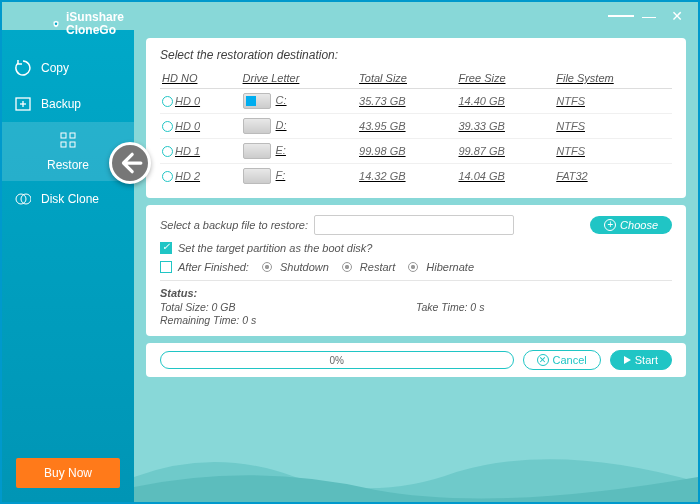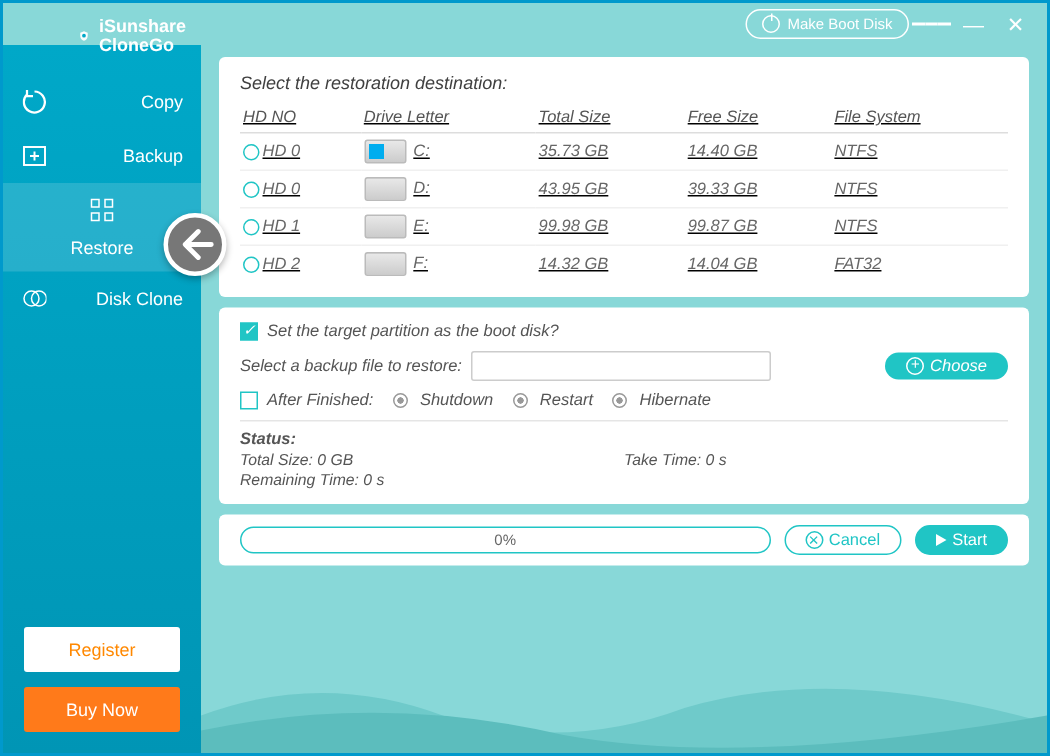--- a/index.html
+++ b/index.html
@@ -10,21 +10,21 @@
 .bootdisk-btn .circ { width: 12px; height: 12px; border: 1px solid #fff; border-radius: 50%; position: relative; }
 .bootdisk-btn .circ::after { content: ""; position: absolute; width: 1px; height: 5px; background: #fff; top: -2px; left: 5px; }
 .win-btn { width: 26px; height: 22px; color: #fff; display: flex; align-items: center; justify-content: center; cursor: pointer; font-size: 14px; }
 .win-btn.menu div{ width:13px; height:1.2px; background:#fff; margin:1.5px 0;}
 .body { flex: 1; display: flex; position: relative; }
 .sidebar { width: 132px; background: linear-gradient(#00a8c8, #0095b5); display: flex; flex-direction: column; color: #fff; position: relative; }
 .logo { display: flex; align-items: center; gap: 7px; padding: 4px 10px 12px 10px; margin-top:-24px; position:relative; z-index:3;margin-left:41px;}
 .logo-shield { width: 24px; height: 28px; }
 .logo-text { font-size: 12px; font-weight: bold; line-height: 13px; }
 .nav { display: flex; flex-direction: column; }
-.nav-item { display: flex; align-items: center; gap: 9px; padding: 9px 12px; font-size: 12px; cursor: pointer; justify-content: space-between; }
+.nav-item { display: flex; align-items: center; gap: 9px; padding: 9px 12px; font-size: 12px; cursor: pointer; }
 .nav-item.active { background: rgba(255,255,255,0.15); flex-direction: column; }
 .nav-icon { width: 18px; height: 18px; display:flex; align-items:center; justify-content:center;}
 .spacer { flex: 1; }
 .side-btn { margin: 5px 14px; padding: 8px; text-align: center; font-size: 12px; border-radius: 2px; cursor: pointer; }
 .register-btn { background: #fff; color: #ff8800; }
 .buy-btn { background: #ff7a1a; color: #fff; margin-bottom: 14px; }
 .main { flex: 1; padding: 8px 12px 8px 12px; display: flex; flex-direction: column; gap: 7px; position: relative; }
 .cloud { position:absolute; width:60px; height:24px; background:rgba(255,255,255,0.45); border-radius:20px; }
 .cloud::before,.cloud::after{content:"";position:absolute;background:rgba(255,255,255,0.45);border-radius:50%;}
 .panel { background: #fff; border-radius: 4px; padding: 10px 14px; position:relative; z-index:2;}
@@ -56,24 +56,20 @@
 .x-circ{ width:12px; height:12px; border:1.3px solid currentColor; border-radius:50%; display:inline-flex; align-items:center; justify-content:center; font-size:9px;}
 .tri { width:0; height:0; border-left:7px solid currentColor; border-top:4px solid transparent; border-bottom:4px solid transparent; display:inline-block;}
 .hills { position:absolute; bottom:0; left:0; right:0; height:60px; z-index:1; overflow:hidden;}
 .hills svg{width:100%; height:100%;}
 </style>
 </head>
 <body>
 
 <div class="app">
   <div class="titlebar">
-    <div class="bootdisk-btn">
-      <span class="circ"></span>
-      <span>Make Boot Disk</span>
-    </div>
     <div class="win-btn menu">
         <div></div>
         <div></div>
         <div></div>
       </div>
     <div class="win-btn">—</div>
     <div class="win-btn">✕</div>
   </div>
 
   <div class="body">
@@ -123,21 +119,20 @@
           <span class="nav-icon">
               <svg width="16" height="16" viewBox="0 0 16 16">
                 <circle cx="6" cy="8" r="5" fill="none" stroke="#fff"></circle>
                 <circle cx="11" cy="8" r="5" fill="none" stroke="#fff"></circle>
               </svg>
             </span>
           <span>Disk Clone</span>
         </div>
       </div>
       <div class="spacer"></div>
-      <div class="side-btn register-btn">Register</div>
       <div class="side-btn buy-btn">Buy Now</div>
     </div>
 
     <div class="main">
       <div class="cloud" style="top:20px; right:60px;"></div>
       <div class="hills">
         <svg viewBox="0 0 560 60" preserveAspectRatio="none">
             <path d="M0 60 L0 35 Q80 5 160 35 Q240 60 320 30 Q420 0 560 40 L560 60 Z" fill="#6fcaca"></path>
             <path d="M0 60 L0 45 Q120 20 240 48 Q360 70 560 35 L560 60 Z" fill="#5cbdbd"></path>
           </svg>
@@ -183,30 +178,30 @@
                 <td>14.32 GB</td>
                 <td>14.04 GB</td>
                 <td>FAT32</td>
               </tr>
             </tbody>
         </table>
       </div>
 
       <div class="panel panel2">
         <div class="row">
-          <span class="chk checked"></span>
-          <span>Set the target partition as the boot disk?</span>
-        </div>
-        <div class="row">
           <span>Select a backup file to restore:</span>
           <input class="text-input" style="">
           <div class="choose-btn">
             <span class="plus-circ">+</span>
             <span>Choose</span>
           </div>
+        </div>
+        <div class="row">
+          <span class="chk checked"></span>
+          <span>Set the target partition as the boot disk?</span>
         </div>
         <div class="row">
           <span class="chk"></span>
           <span>After Finished:</span>
           <span class="radio-sm"></span>
             <span>Shutdown</span>
           <span class="radio-sm"></span>
             <span>Restart</span>
           <span class="radio-sm"></span>
             <span>Hibernate</span>

